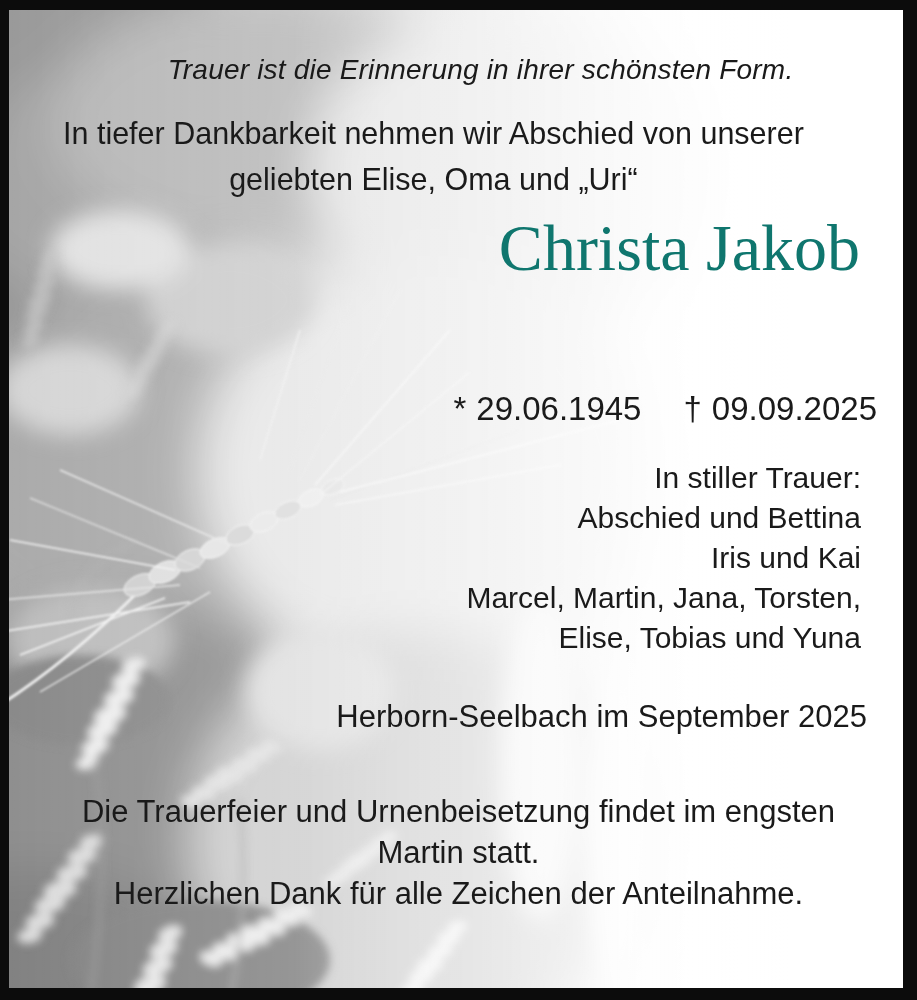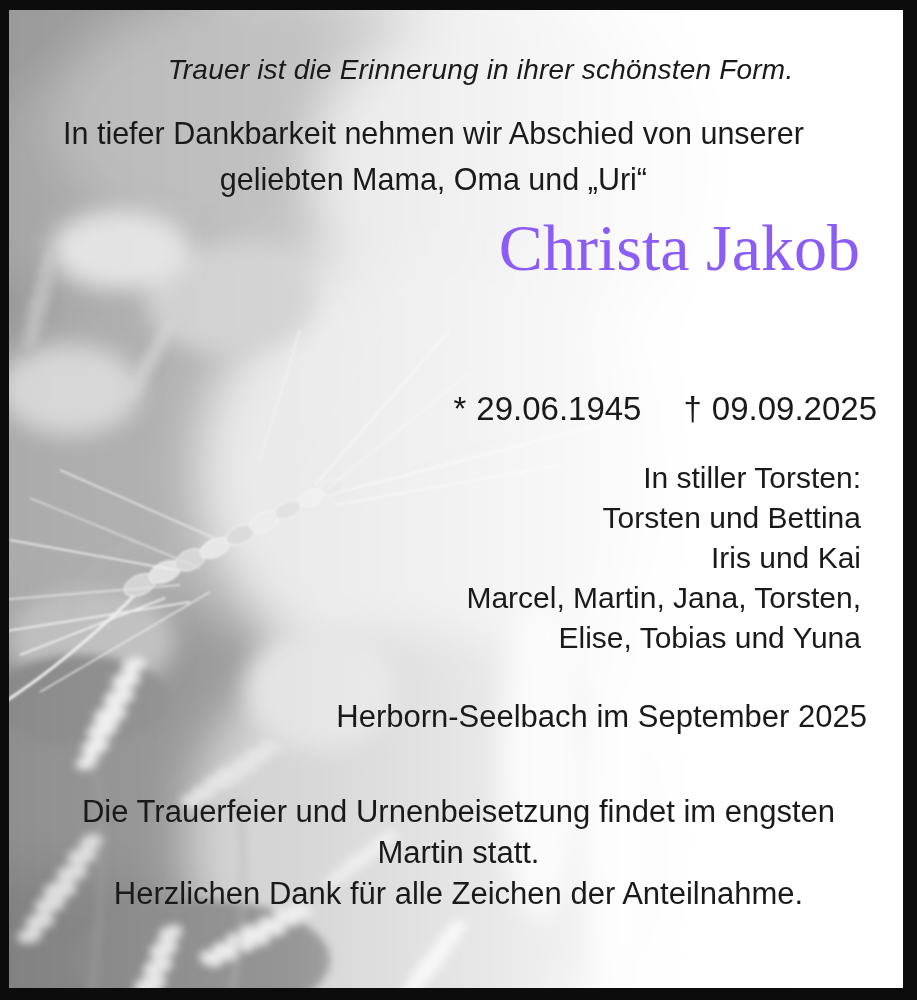--- a/index.html
+++ b/index.html
@@ -47,21 +47,21 @@
     top: 110px; left: 63px;
     font-size: 30.5px;
     line-height: 46px;
     text-align: center;
   }
   .name {
     top: 212px; right: 57px;
     font-family: "Liberation Serif", "DejaVu Serif", serif;
     font-size: 66px;
     line-height: 1.1;
-    color: #8b5cf6;
+    color: #0f766e;
   }
   .maiden {
     top: 297px; right: 54px;
     font-size: 29px;
   }
   .dates {
     top: 390px; right: 40px;
     font-size: 33px;
   }
   .dates .symbol { margin-right: 10px; }
@@ -202,33 +202,33 @@
 
     <rect x="0" y="0" width="917" height="1000" fill="url(#fadeR)"></rect>
   </svg>
 
   <div class="content">
 
     <div class="line quote">Trauer ist die Erinnerung in ihrer schönsten Form.</div>
 
     <div class="line intro">
       <div>In tiefer Dankbarkeit nehmen wir Abschied von unserer</div>
-      <div>geliebten Mama, Oma und „Uri“</div>
+      <div>geliebten Elise, Oma und „Uri“</div>
     </div>
 
     <div class="line name">Christa Jakob</div>
 
 
     <div class="line dates">
       <span class="birth"><span class="symbol">*</span><span>29.06.1945</span></span><span class="death"><span class="symbol">†</span><span>09.09.2025</span></span>
     </div>
 
     <div class="line mourners">
-      <div>In stiller Torsten:</div>
-      <div>Torsten und Bettina</div>
+      <div>In stiller Trauer:</div>
+      <div>Abschied und Bettina</div>
       <div>Iris und Kai</div>
       <div>Marcel, Martin, Jana, Torsten,</div>
       <div>Elise, Tobias und Yuna</div>
     </div>
 
     <div class="line place">Herborn-Seelbach im September 2025</div>
 
     <div class="line closing">
       <div>Die Trauerfeier und Urnenbeisetzung findet im engsten</div>
       <div>Martin statt.</div>

